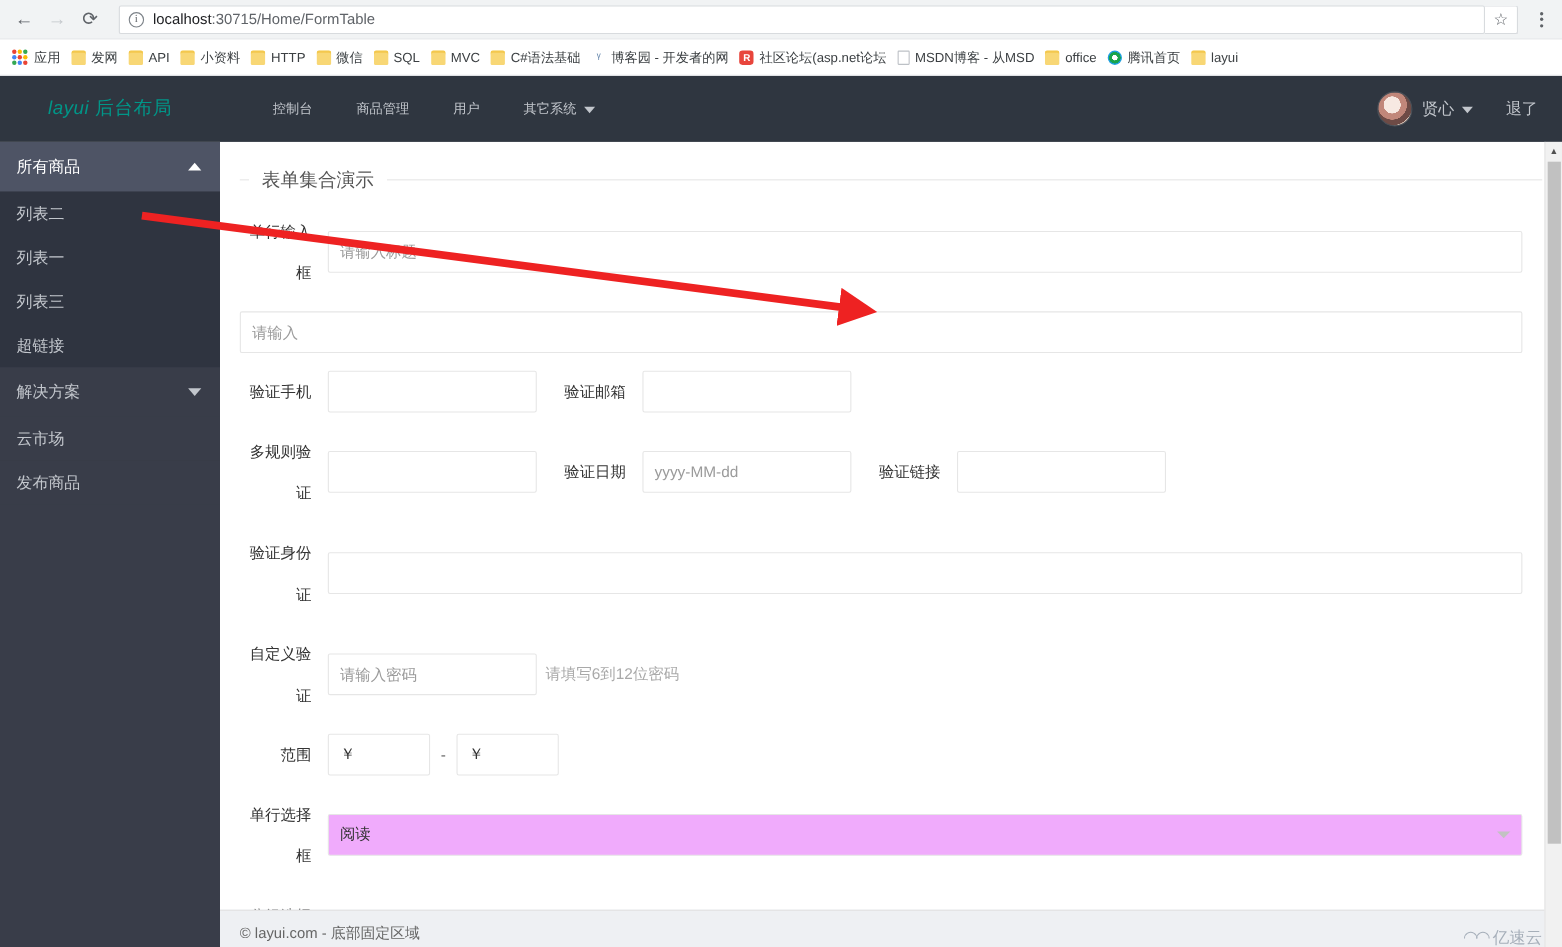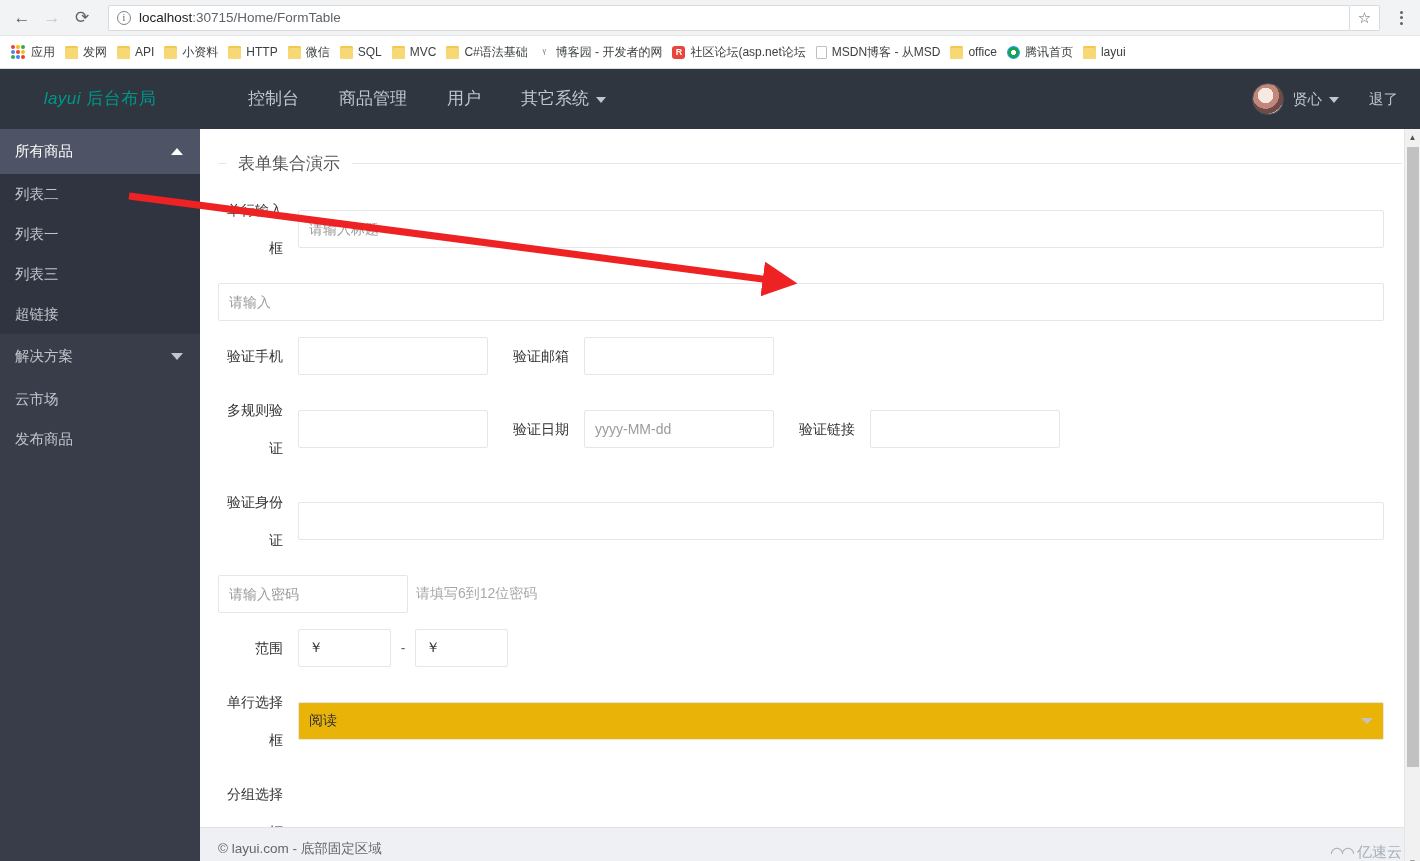--- a/index.html
+++ b/index.html
@@ -71,21 +71,21 @@
     height: 60px; background: #2f3640; display: flex; align-items: center;
     position: relative; z-index: 5;
   }
   .logo {
     width: 200px; height: 60px; line-height: 60px; text-align: center;
     color: #009688; font-size: 17px; letter-spacing: .5px;
   }
   .logo .brand { font-style: italic; }
   .nav-left { display: flex; align-items: center; height: 60px; margin-left: 28px; }
   .nav-item {
-    color: #c2c6cc; font-size: 17px; padding: 0 20px; height: 60px; line-height: 60px;
+    color: #c2c6cc; font-size: 12px; padding: 0 20px; height: 60px; line-height: 60px;
     cursor: pointer; white-space: nowrap;
   }
   .caret-down {
     display:inline-block; width:0; height:0; margin-left: 7px; vertical-align: middle;
     border-left: 5px solid transparent; border-right: 5px solid transparent;
     border-top: 6px solid #c2c6cc;
   }
   .nav-right { margin-left: auto; display: flex; align-items: center; height: 60px; padding-right: 22px; }
   .avatar {
     width: 32px; height: 32px; border-radius: 50%; margin-right: 9px; flex: none;
@@ -144,21 +144,21 @@
     font-family: "Liberation Sans", "DejaVu Sans", sans-serif;
   }
   .inp::placeholder { color: #9b9b9b; }
   .inp.full { flex: 1; margin-right: 18px; }
   .inp.w190 { width: 190px; flex: none; }
   .inp.w93 { width: 93px; flex: none; }
   .dash { width: 24px; text-align: center; color: #666; font-size: 14px; flex: none; }
   .tip { font-size: 14px; color: #a9a9a9; padding-left: 8px; }
 
   .sel {
-    height: 38px; border: 1px solid #e6e6e6; border-radius: 2px; background: #eab308;
+    height: 38px; border: 1px solid #e6e6e6; border-radius: 2px; background: #f0abfc;
     display: flex; align-items: center; padding: 0 30px 0 10px; font-size: 14px;
     color: #333; position: relative; cursor: pointer;
   }
   .sel.full { flex: 1; margin-right: 18px; }
   .sel-caret {
     position: absolute; right: 10px; top: 50%; margin-top: -3px; width: 0; height: 0;
     border-left: 6px solid transparent; border-right: 6px solid transparent;
     border-top: 6px solid #c2c2c2;
   }
 
@@ -366,20 +366,21 @@
             <div class="label w-mid">验证链接</div>
             <input class="inp w190" type="text" style="">
           </div>
 
           <div class="form-row">
             <div class="label">验证身份证</div>
             <input class="inp full" type="text" style="">
           </div>
 
           <div class="form-row">
+            <div class="label">自定义验证</div>
             <input class="inp w190" type="password" placeholder="请输入密码" style="">
             <div class="tip">请填写6到12位密码</div>
           </div>
 
           <div class="form-row">
             <div class="label">范围</div>
             <input class="inp w93" type="text" value="￥" style="">
             <div class="dash">-</div>
             <input class="inp w93" type="text" value="￥" style="">
           </div>

